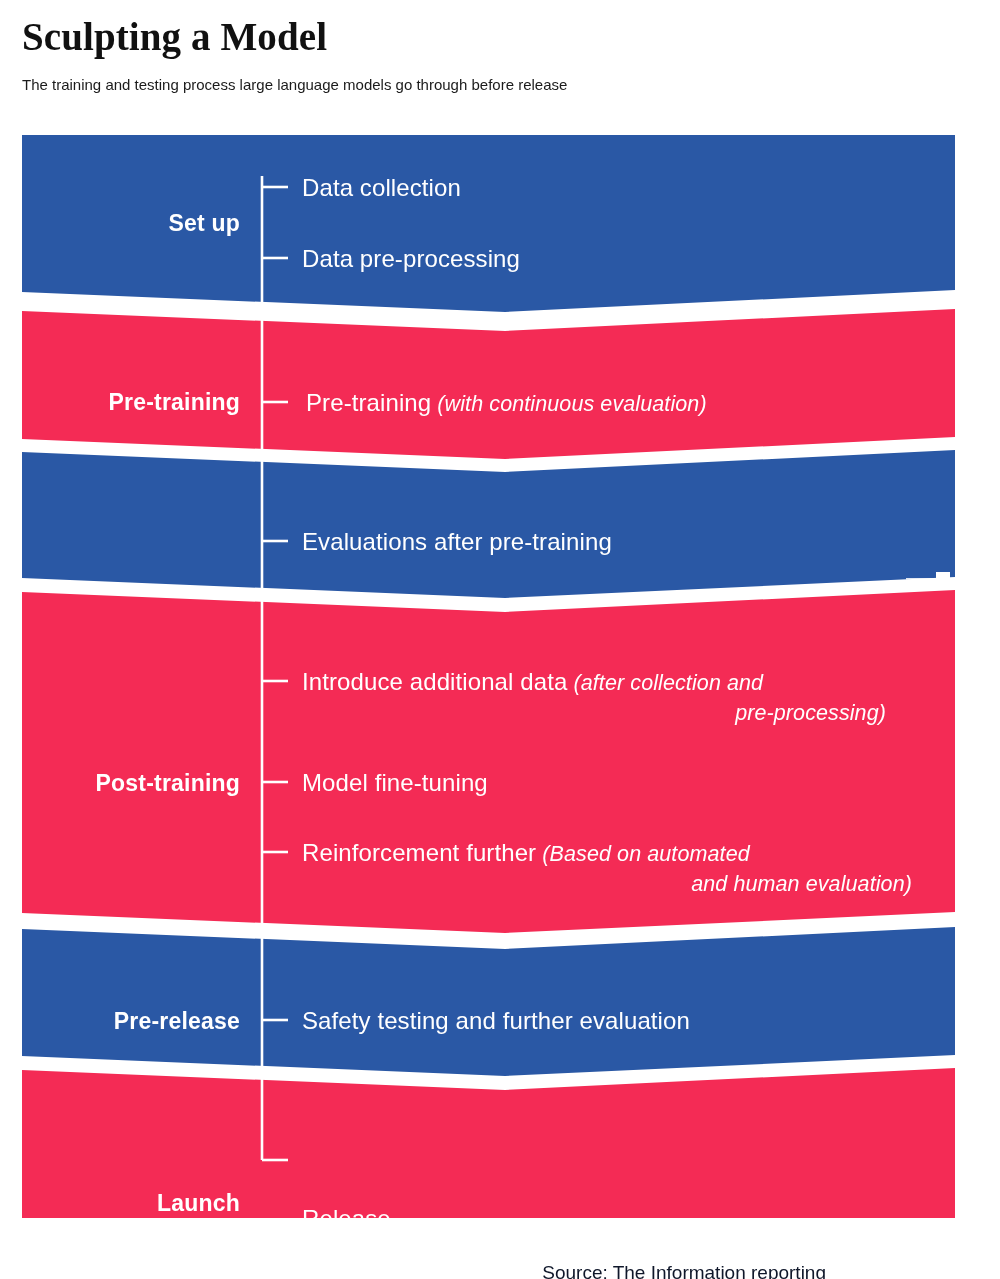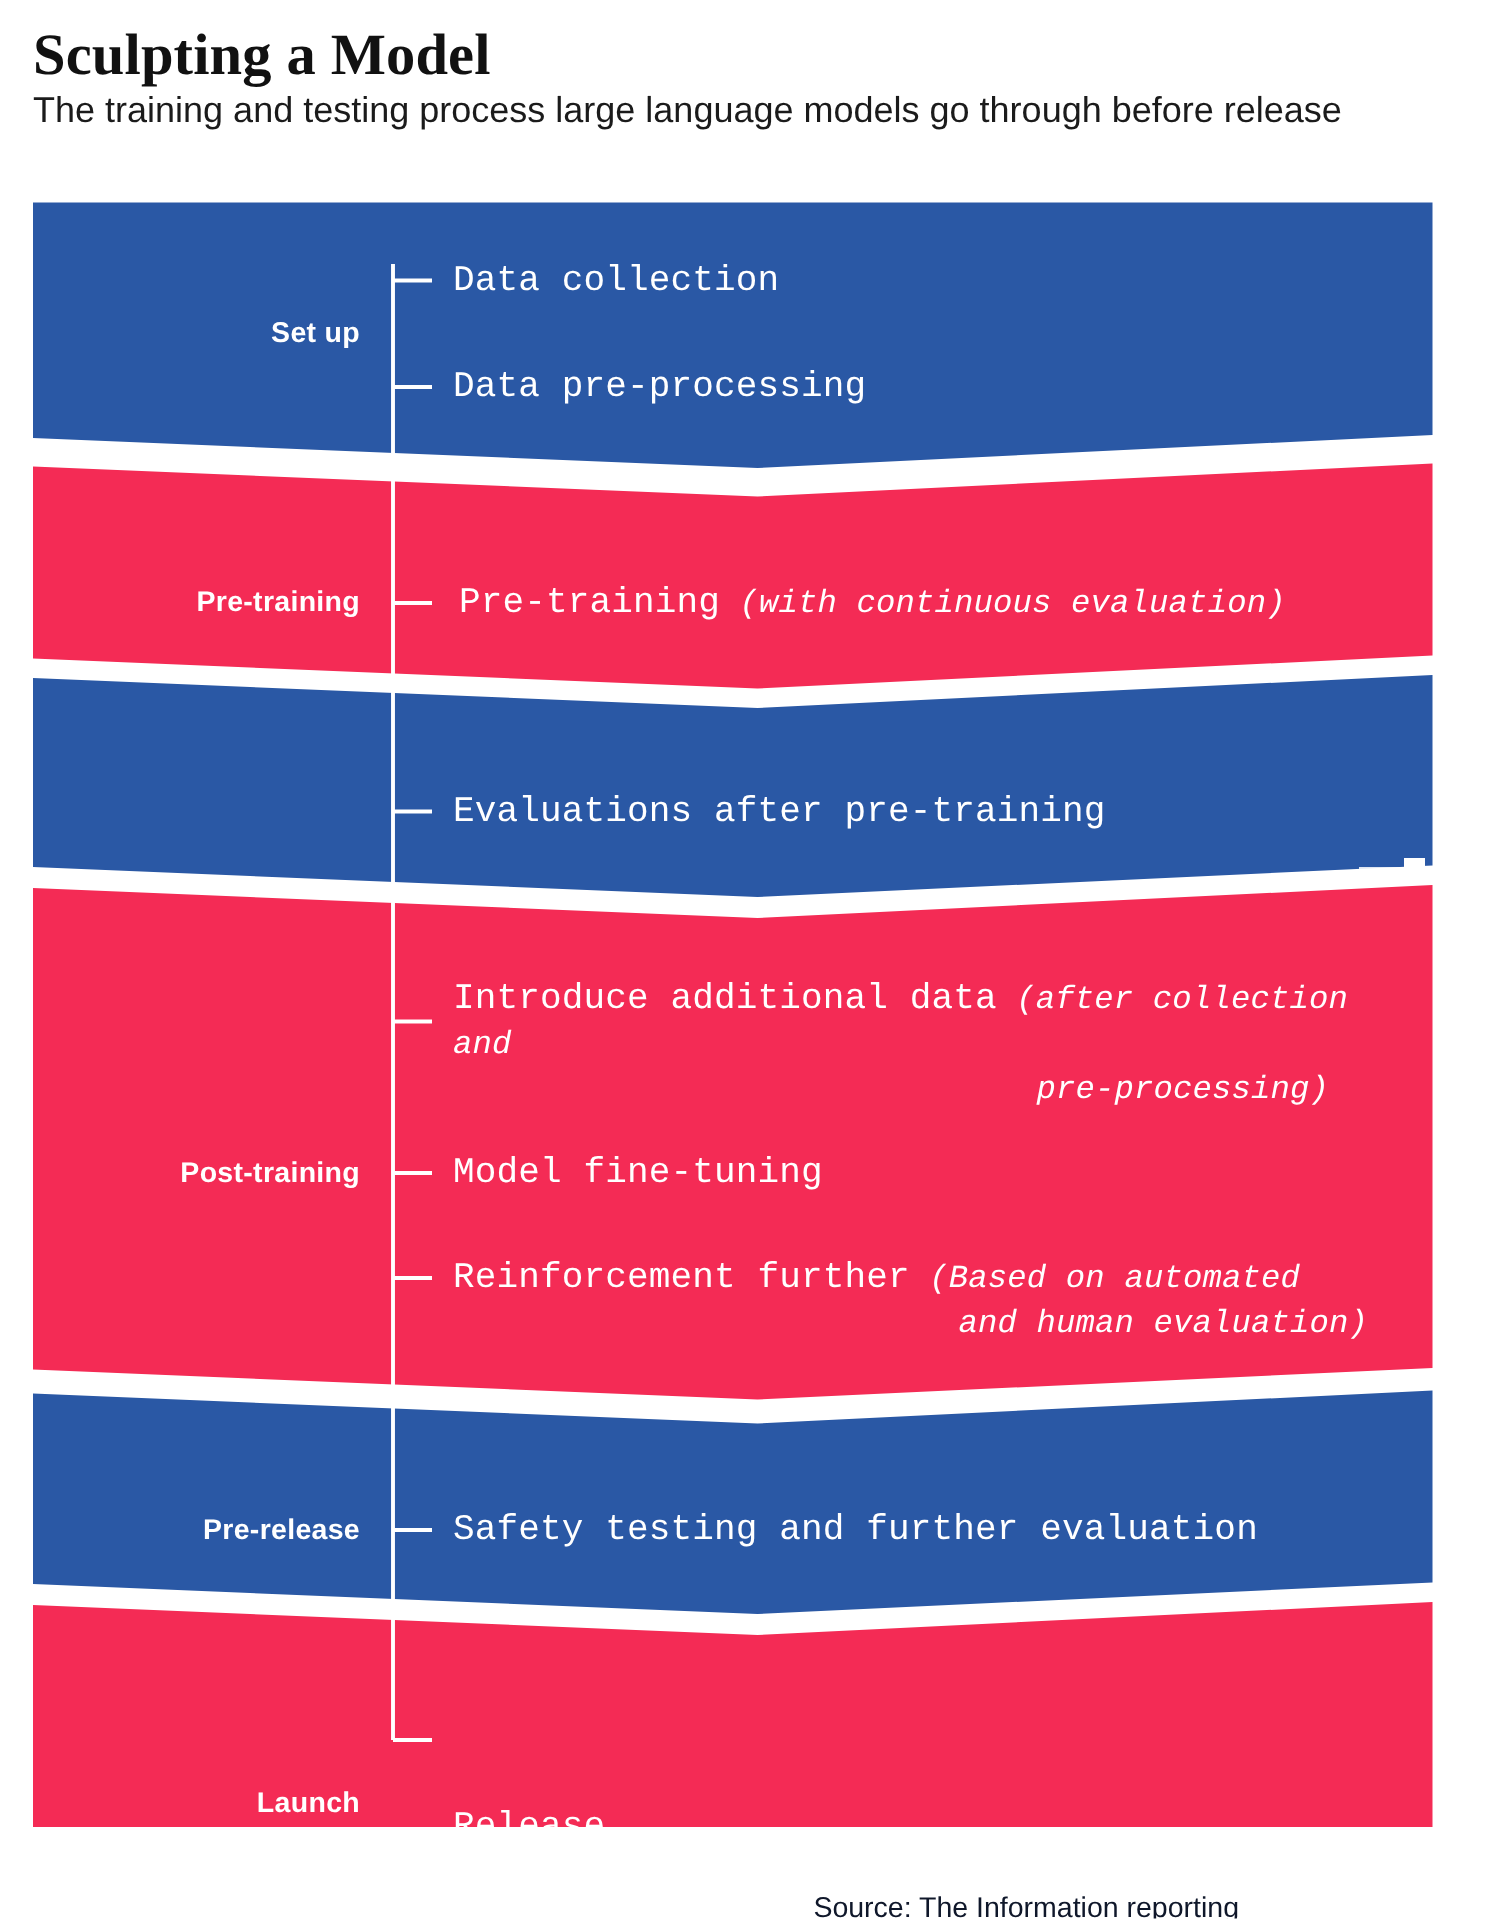--- a/index.html
+++ b/index.html
@@ -18,54 +18,53 @@
     font-family:"Liberation Serif","DejaVu Serif",serif;
     font-weight:700;
     font-size:39px;
     line-height:46px;
     color:#111111;
     letter-spacing:.1px;
     white-space:nowrap;
   }
   .subtitle{
     font-family:"Liberation Sans","DejaVu Sans",sans-serif;
-    font-size:24px;
+    font-size:15px;
     line-height:26px;
     color:#1b1b1b;
-    margin-top:1px;
+    margin-top:12px;
     white-space:nowrap;
   }
 
   
   .chart{position:absolute;left:0;top:0;width:1000px;height:1279px;}
   .chart svg{display:block;}
 
   
   .layer{position:absolute;left:0;top:0;width:1000px;height:1279px;pointer-events:none;}
 
   .stage-label{
     position:absolute;
     text-align:right;
     color:#ffffff;
     font-weight:700;
-    font-size:19px;
+    font-size:23px;
     line-height:24px;
     letter-spacing:.2px;
     transform:translateY(-50%);
     white-space:nowrap;
   }
 
   .step-text{
     position:absolute;
     color:#ffffff;
     font-size:24px;
     line-height:30px;
     letter-spacing:.1px;
     transform:translateY(-50%);
-    font-family:Liberation Mono, monospace;
   }
   .step-text .note{
     font-style:italic;
     font-size:21.5px;
   }
   .step-text.wrap{
     width:620px;
   }
   .step-text .l2{
     display:block;

